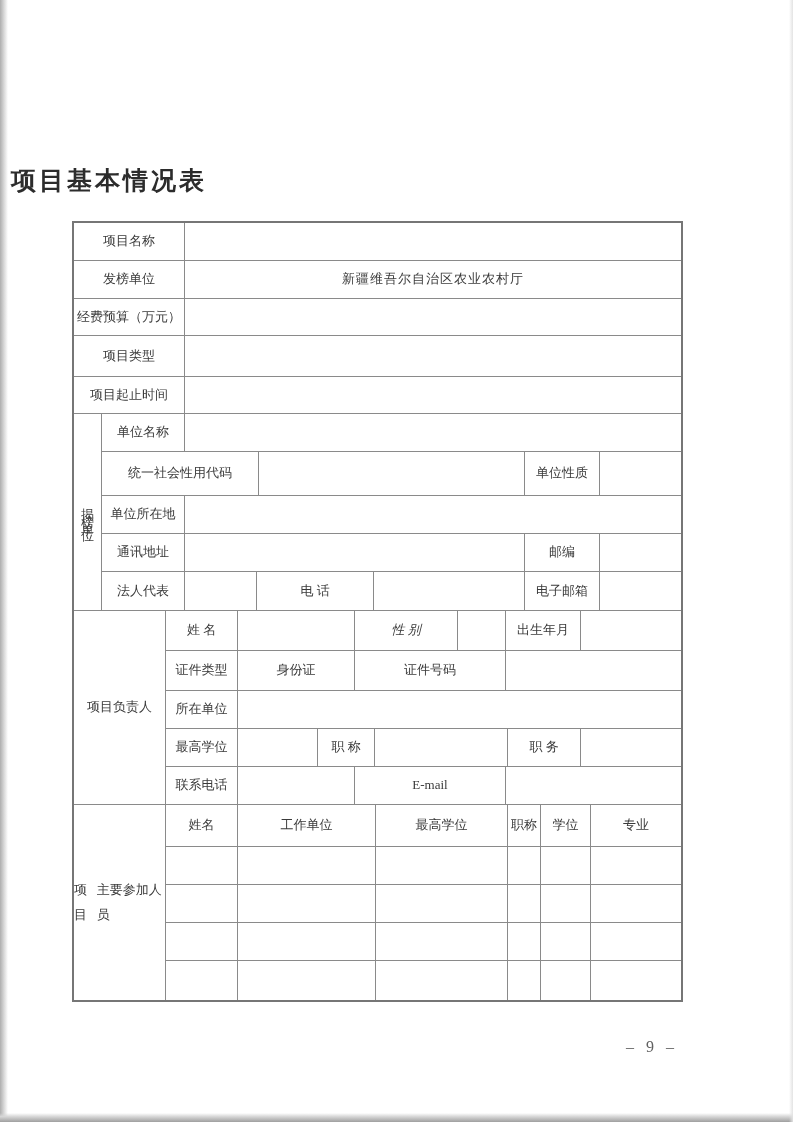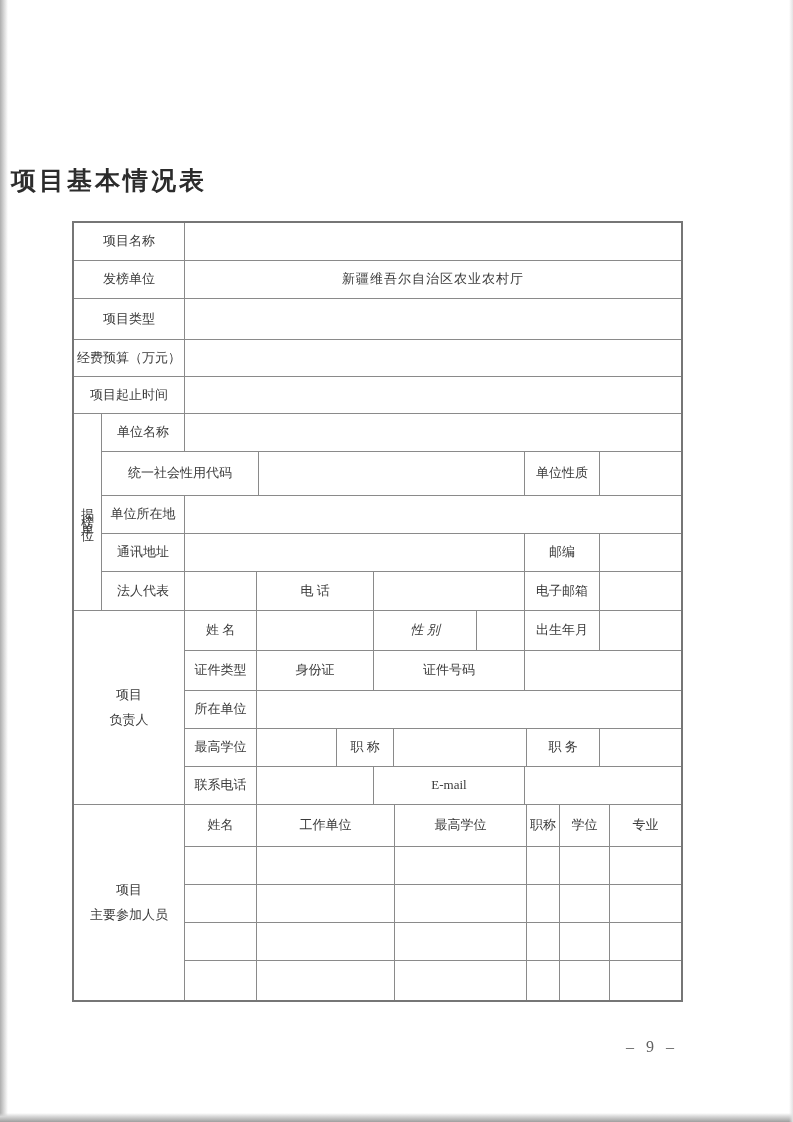--- a/index.html
+++ b/index.html
@@ -56,22 +56,22 @@
   .section.no-bb { border-bottom:none; }
   .section-vlabel {
     width:28px; border-right:1px solid #8a8a8a;
     display:flex; align-items:center; justify-content:center;
   }
   .vertical-text {
     writing-mode: vertical-rl; text-orientation: upright;
     letter-spacing:7px; line-height:1;
   }
   .section-label {
-    width:111px; border-right:1px solid #8a8a8a;
-    display:flex; flex-direction:column; align-items:center; justify-content:center;
+    width:92px; border-right:1px solid #8a8a8a;
+    display:flex; flex-direction:row; align-items:center; justify-content:center;
     line-height:1.9;
   }
   .section-rows { flex:1 1 auto; display:flex; flex-direction:column; }
   .section-rows .row:last-child { border-bottom:none; }
 
   
   .b-label { width:83px; }
   .b-label-wide { width:157px; }
   .b-val-266 { width:266px; }
   .b-w75 { width:75px;text-align:center; }
@@ -117,26 +117,26 @@
 <div class="form-table">
 
   <div class="row h38">
     <div class="cell a-label">项目名称</div>
     <div class="cell grow"></div>
   </div>
   <div class="row h38">
     <div class="cell a-label">发榜单位</div>
     <div class="cell grow issuer-value">新疆维吾尔自治区农业农村厅</div>
   </div>
+  <div class="row h37">
+    <div class="cell a-label">经费预算（万元）</div>
+    <div class="cell grow"></div>
+  </div>
   <div class="row h41">
     <div class="cell a-label">项目类型</div>
-    <div class="cell grow"></div>
-  </div>
-  <div class="row h37">
-    <div class="cell a-label">经费预算（万元）</div>
     <div class="cell grow"></div>
   </div>
   <div class="row h37">
     <div class="cell a-label">项目起止时间</div>
     <div class="cell grow"></div>
   </div>
 
   <div class="section">
     <div class="section-vlabel">
       <span class="vertical-text">揭榜单位</span>

